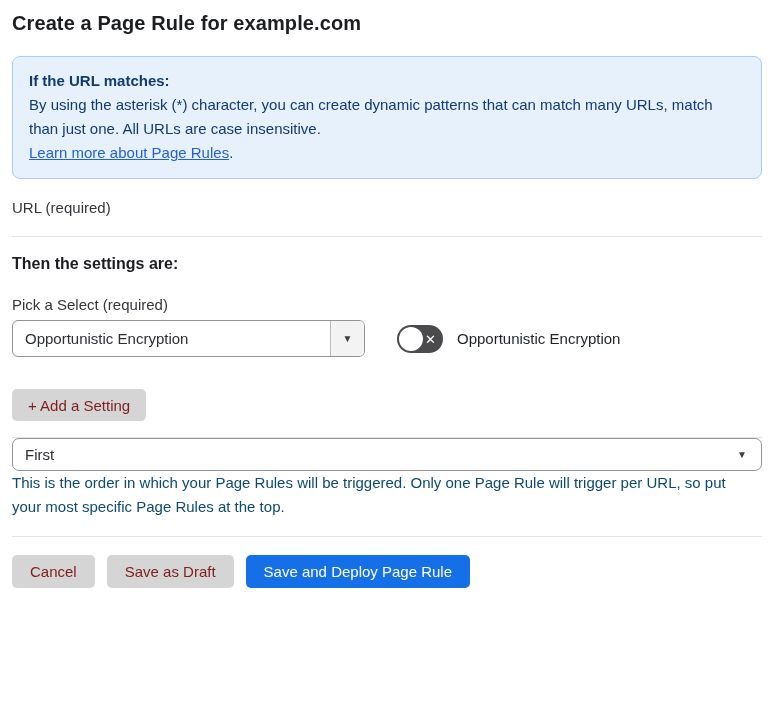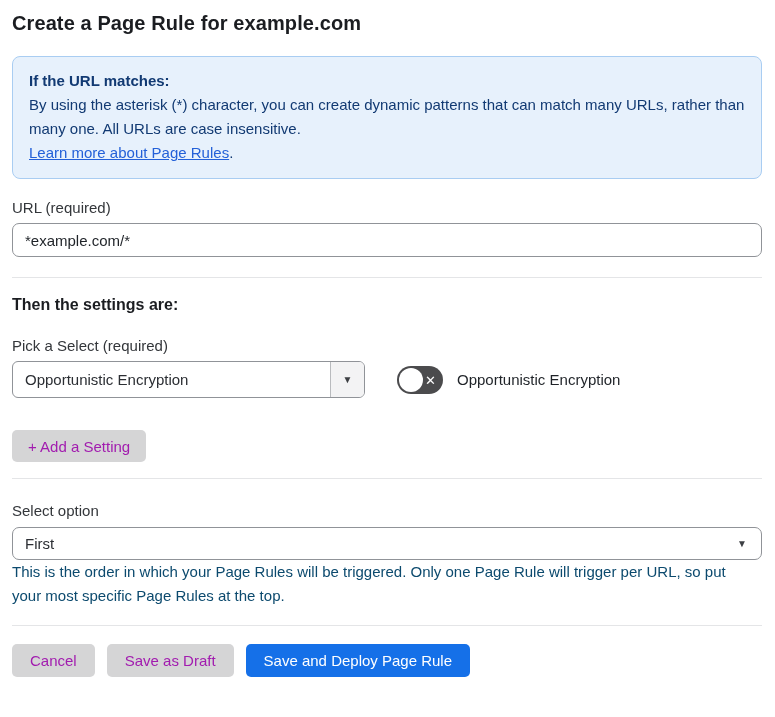--- a/index.html
+++ b/index.html
@@ -157,21 +157,21 @@
     align-items: center;
     justify-content: center;
     height: 33px;
     padding: 0 18px;
     border: none;
     border-radius: 5px;
     font-size: 15px;
     font-family: inherit;
     cursor: pointer;
   }
-  .btn-gray { background: #d5d5d6; color: #a21caf; }
+  .btn-gray { background: #d5d5d6; color: #7f1d1d; }
   .btn-blue { background: #1570e8; color: #ffffff; }
 
   .add-setting-btn { margin-top: 32px; padding: 0 16px; height: 32px; }
 
   .wide-select {
     position: relative;
     width: 100%;
     height: 33px;
     border: 1px solid #909398;
     border-radius: 7px;
@@ -206,26 +206,25 @@
 </style>
 </head>
 <body>
 
 <div class="page">
 
   <h1 class="page-title">Create a Page Rule for example.com</h1>
 
   <div class="info-box">
     <div class="info-heading">If the URL matches:</div>
-    <div>By using the asterisk (*) character, you can create dynamic patterns that can match many URLs, rather than many one. All URLs are case insensitive.</div>
+    <div>By using the asterisk (*) character, you can create dynamic patterns that can match many URLs, match than just one. All URLs are case insensitive.</div>
     <div><a class="info-link">Learn more about Page Rules</a><span>.</span></div>
   </div>
 
   <label class="field-label">URL (required)</label>
-  <input class="text-input" type="text" value="*example.com/*" style="">
 
   <hr class="divider">
 
   <h2 class="section-heading settings">Then the settings are:</h2>
 
   <label class="field-label" style="margin-top:23px;">Pick a Select (required)</label>
 
   <div class="setting-row">
     <div class="select-box">
       <span class="select-value">Opportunistic Encryption</span>
@@ -240,21 +239,20 @@
       </div>
       <span class="toggle-label">Opportunistic Encryption</span>
     </div>
   </div>
 
   <button class="btn btn-gray add-setting-btn">+ Add a Setting</button>
 
   <hr class="divider" style="margin-top:16px;">
 
 
-  <label class="field-label" style="margin-top:23px;margin-bottom:8px;">Select option</label>
 
   <div class="wide-select">
     <span>First</span>
     <span class="arrow-glyph">▼</span>
   </div>
 
   <div class="order-helper">This is the order in which your Page Rules will be triggered. Only one Page Rule will trigger per URL, so put your most specific Page Rules at the top.</div>
 
   <hr class="divider" style="margin-top:17px;">
 

